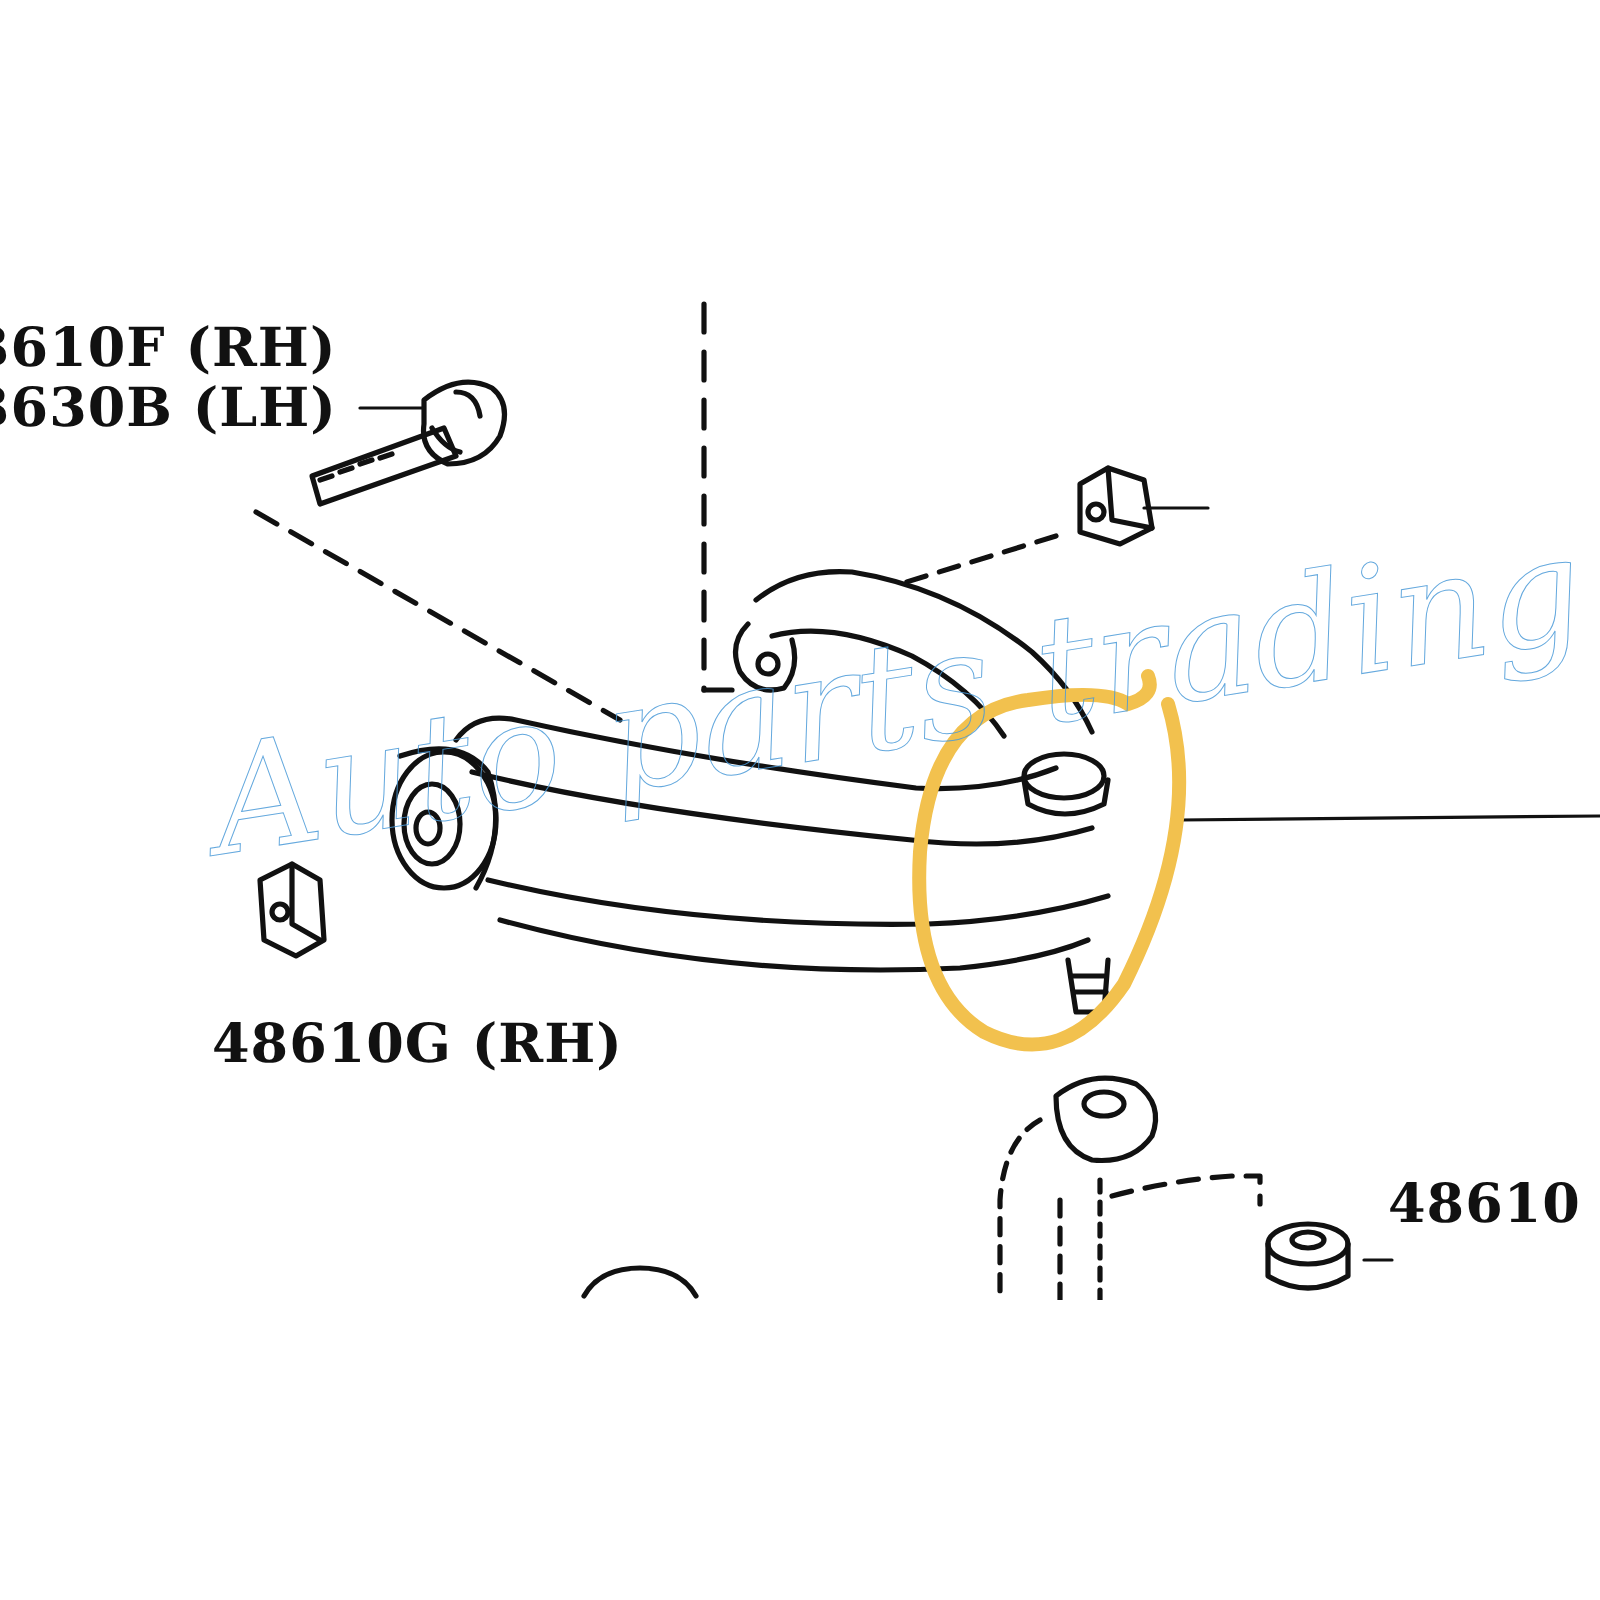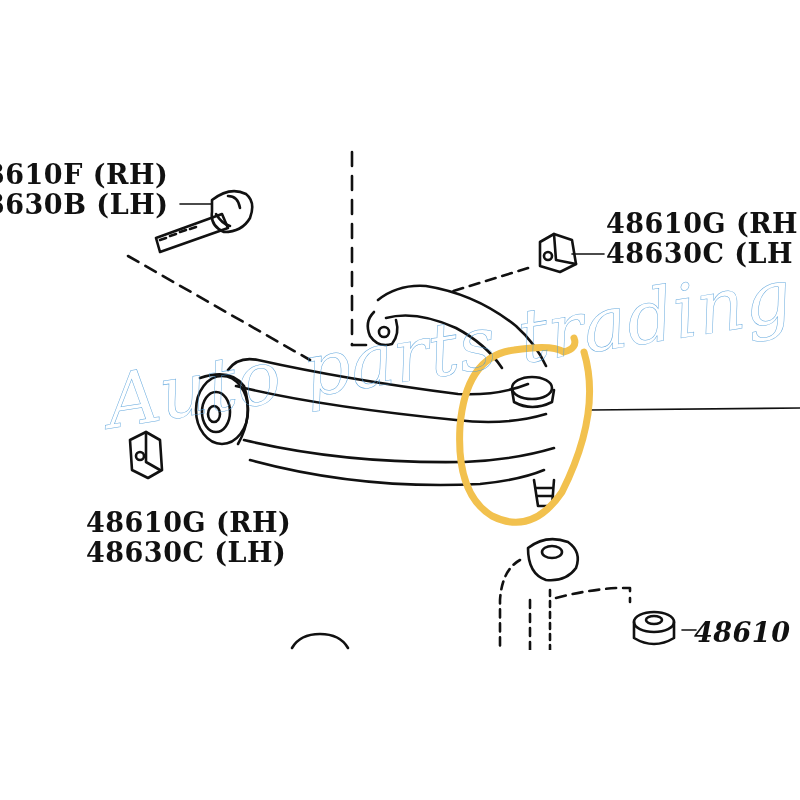--- a/index.html
+++ b/index.html
@@ -111,29 +111,24 @@
       </g>
 
       <path d="M584,352 q18,60 -22,140 q-30,44 -70,24 q-36,-22 -32,-90 q6,-70 54,-76 q38,-6 50,2 q14,-4 10,-14" fill="none" stroke="#f2c14e" stroke-width="7" stroke-linecap="round"></path>
     </svg>
 
     <div class="label" style="left:-14px; top:160px;">
       <span class="row">3610F (RH)</span>
       <span class="row">3630B (LH)</span>
     </div>
 
-    <div class="label" style="left:606px; top:209px;">
-      <span class="row">48610G (RH</span>
-      <span class="row">48630C (LH</span>
+
+    <div class="label" style="left:106px; top:508px;">
+      <span class="row">48610G (RH)</span>
     </div>
 
-    <div class="label" style="left:86px; top:508px;">
-      <span class="row">48610G (RH)</span>
-      <span class="row">48630C (LH)</span>
-    </div>
-
-    <div class="label" style="left:694px; top:618px;font-style:italic;">
+    <div class="label" style="left:694px; top:588px;">
       <span class="row">48610</span>
     </div>
 
     <div class="watermark">Auto parts trading</div>
   </div>
 </div>
 
 </body></html>

